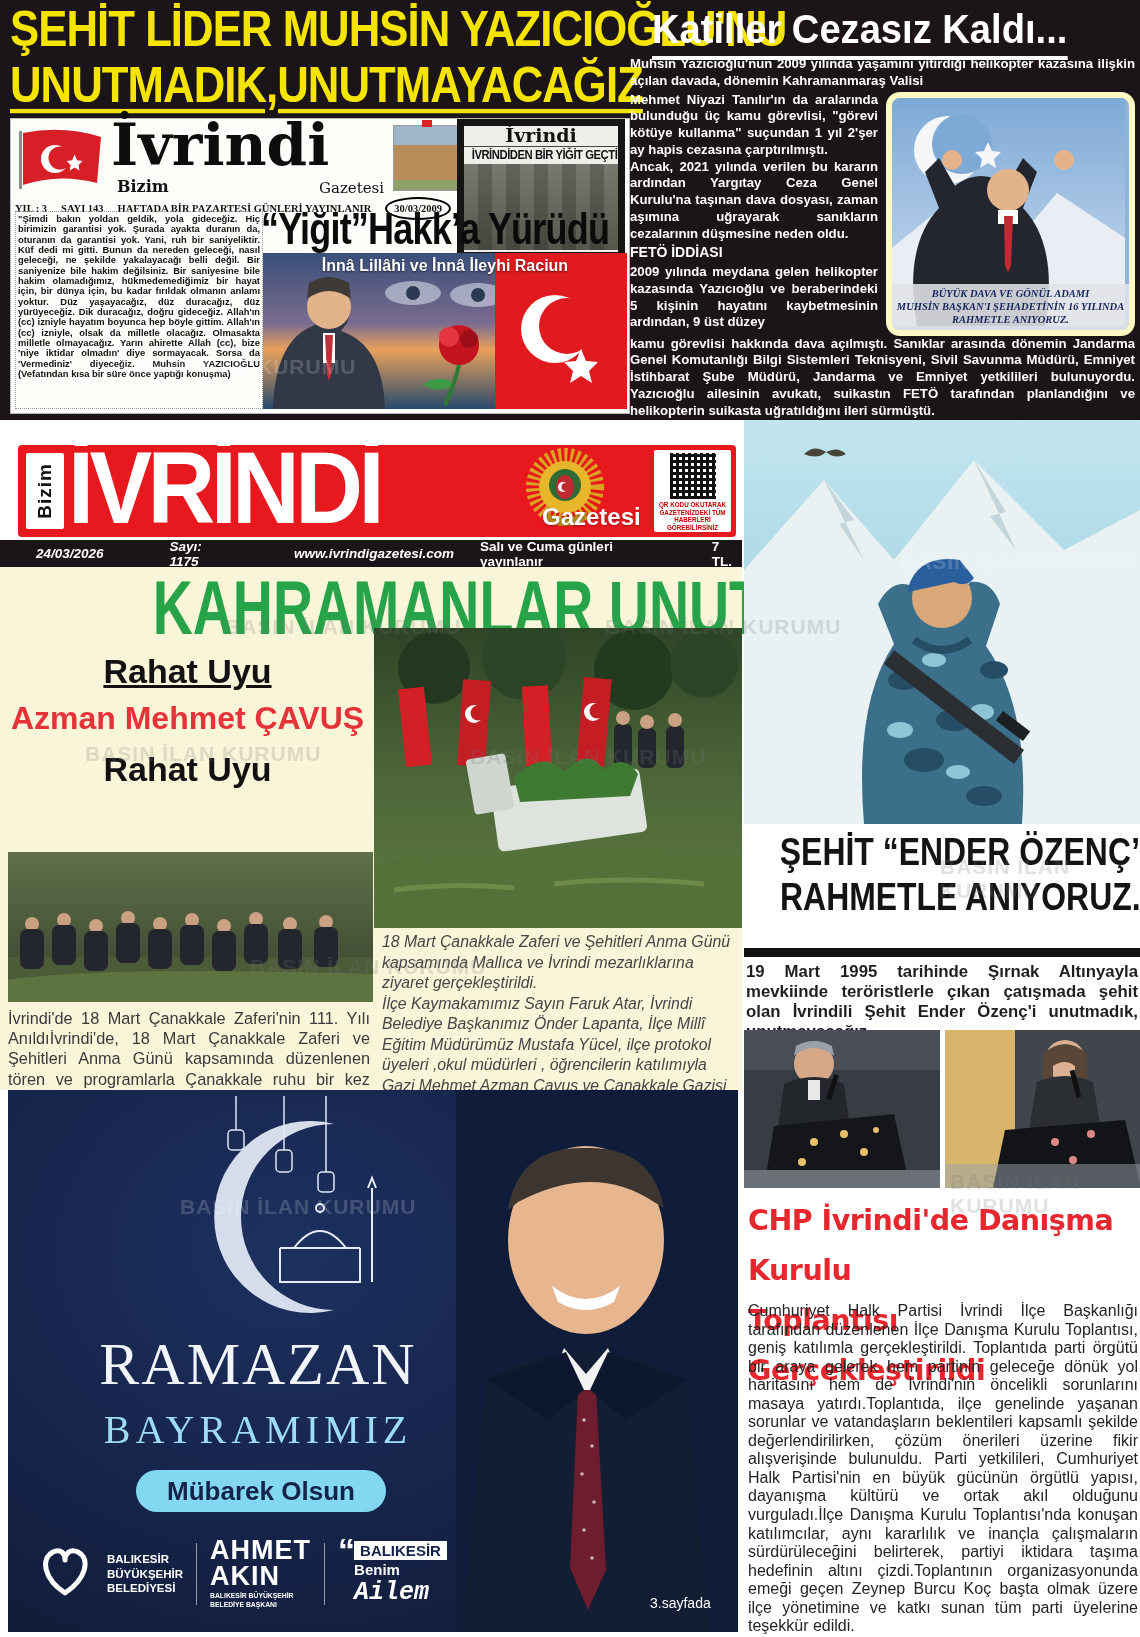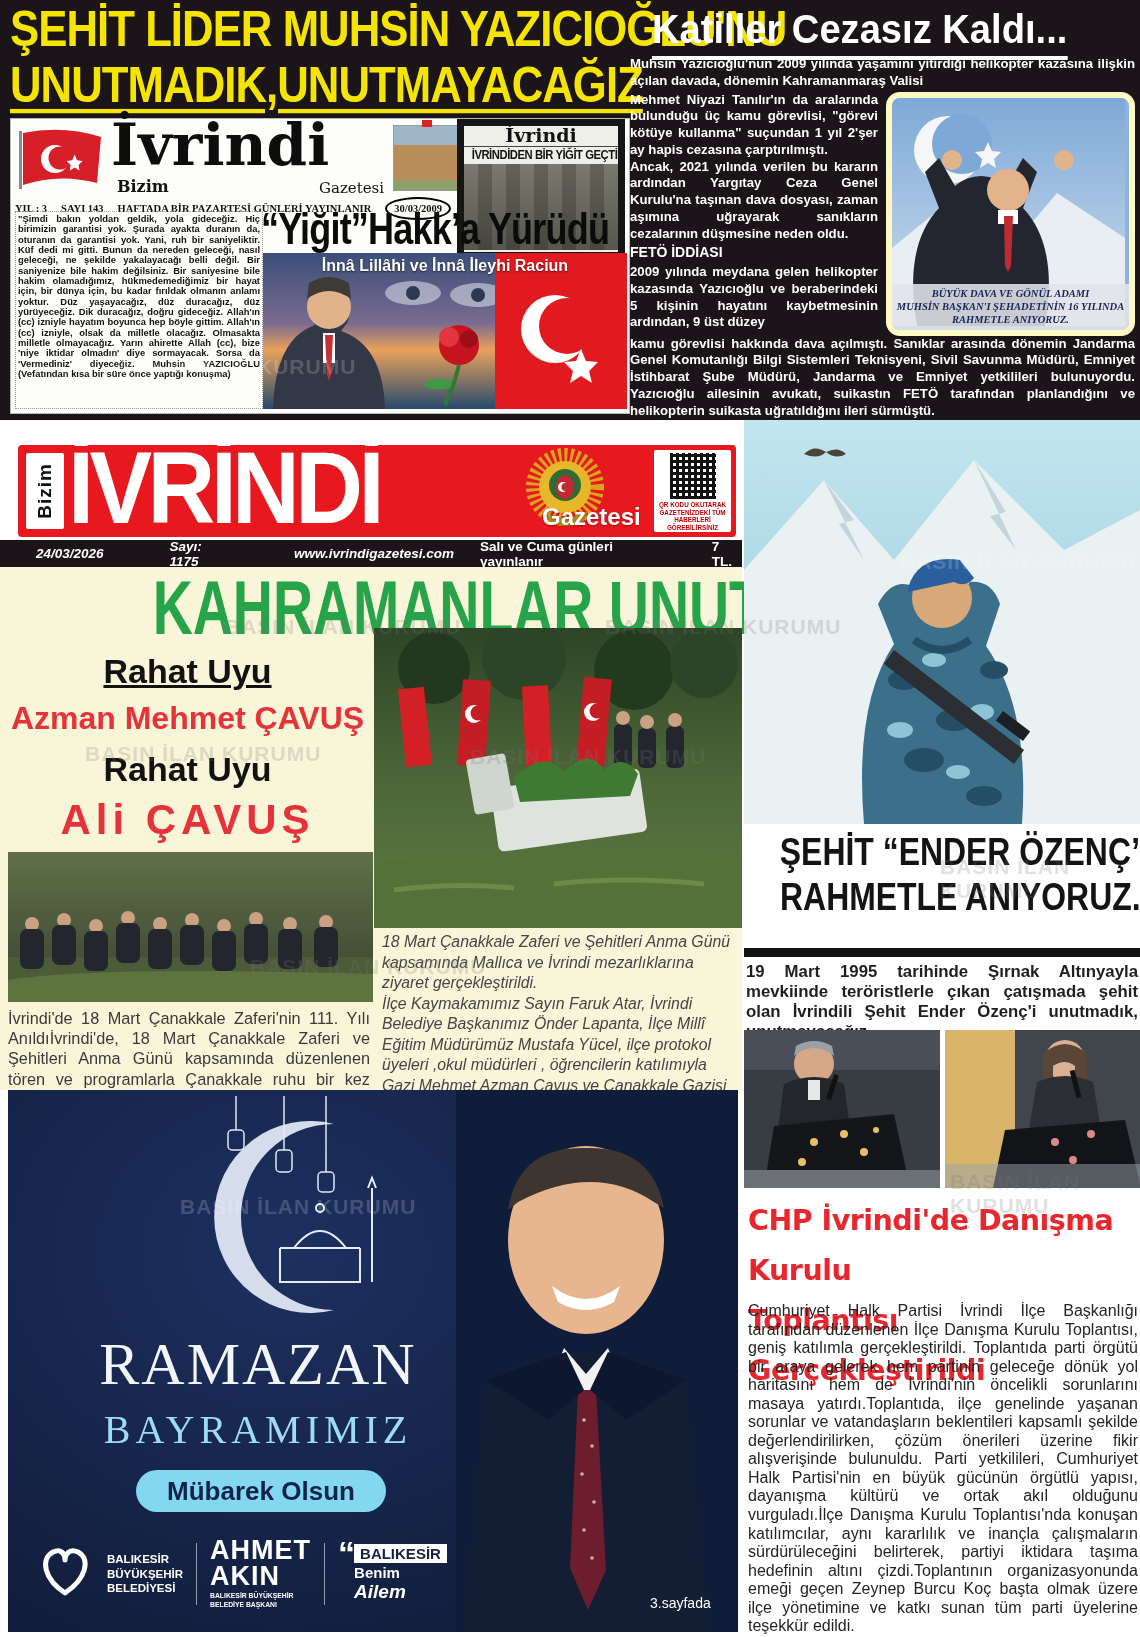--- a/index.html
+++ b/index.html
@@ -136,21 +136,21 @@
              align-items:center;justify-content:center;}
   .ad-logos{position:absolute;left:28px;top:448px;width:470px;display:flex;align-items:center;gap:13px;color:#fff;}
   .ad-div{width:1px;height:62px;background:rgba(255,255,255,.55);}
   .ad-org{font-size:11.5px;font-weight:700;line-height:1.3;}
   .ad-name{font-size:27px;font-weight:800;line-height:.95;letter-spacing:1px;}
   .ad-name-sub{font-size:6.8px;font-weight:700;margin-top:3px;line-height:1.3;}
   .ad-slogan{position:relative;padding-left:16px;}
   .ad-q{position:absolute;left:0;top:-10px;font-size:34px;font-weight:800;color:#fff;}
   .ad-sl-brand{display:inline-block;background:#fff;color:#14234a;font-weight:800;font-size:15px;padding:1px 6px;}
   .ad-sl1{font-size:15px;font-weight:700;margin-top:1px;}
-  .ad-sl2{font-family:Liberation Sans, sans-serif;font-style:italic;font-size:19px;font-weight:700;}
+  .ad-sl2{font-family:Liberation Mono, monospace;font-style:italic;font-size:25px;font-weight:700;}
   .ad-man{position:absolute;right:0;top:0;width:282px;height:542px;
           background:linear-gradient(180deg,#11203f 0%,#0d1830 100%);}
   .ad-page{position:absolute;left:642px;top:505px;color:#fff;font-size:14px;}
 
   
   .wm{position:absolute;font-weight:800;font-size:21px;letter-spacing:1px;pointer-events:none;}
   .wm-dark{color:rgba(120,120,120,.22);}
   .wm-light{color:rgba(255,255,255,.18);}
 </style>
 </head>
@@ -299,21 +299,20 @@
     <span class="d5">7 TL.</span>
   </div>
 
   <div class="cream"></div>
   <div class="green-head">
     <span>KAHRAMANLAR UNUTULMADI</span>
   </div>
   <div class="trib trib1">Rahat Uyu</div>
   <div class="trib trib1n">Azman Mehmet  ÇAVUŞ</div>
   <div class="trib trib2">Rahat Uyu</div>
-  <div class="trib trib2n">Ali ÇAVUŞ</div>
 
   <div class="photo-crowd">
     <svg width="365" height="150" viewBox="0 0 365 150">
       <defs>
         <g id="fig">
             <circle cx="0" cy="0" r="7" fill="#caa183"></circle>
             <rect x="-12" y="5" width="24" height="40" rx="7" fill="#23272d"></rect>
           </g>
         <linearGradient id="trees" x1="0" y1="0" x2="0" y2="1">
           <stop offset="0" stop-color="#5f7048"></stop>

